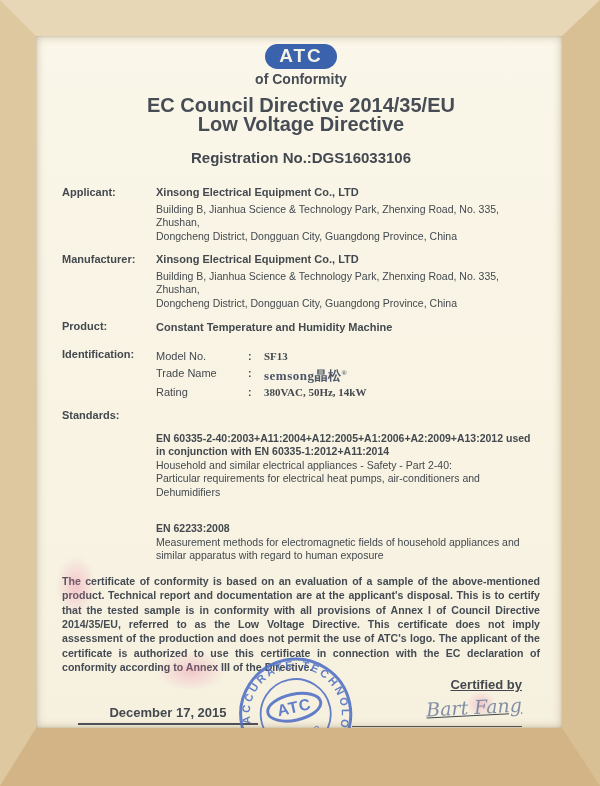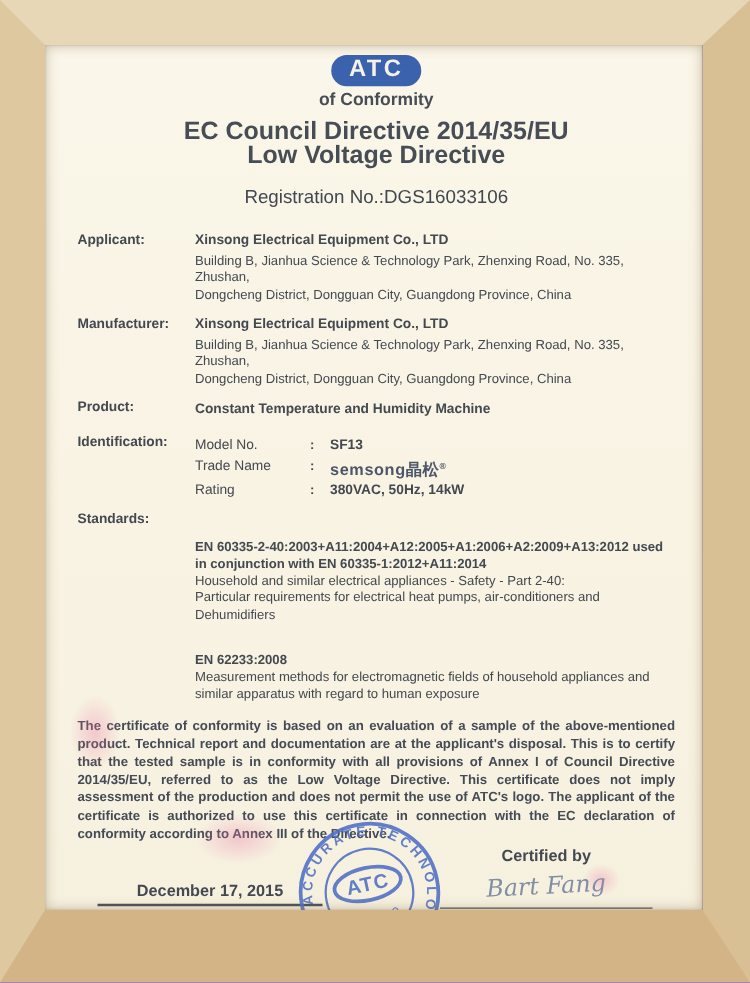--- a/index.html
+++ b/index.html
@@ -8,21 +8,21 @@
     font-family:"Liberation Sans", sans-serif;
     background:#b9a078;
   }
   .frame {
     width:600px; height:786px; box-sizing:border-box;
     border-top:36px solid #e7d7b6;
     border-left:36px solid #ddc8a0;
     border-right:38px solid #d8bf94;
     border-bottom:58px solid #d3b487;
     position:relative;
-    background:#8b5cf6;
+    background:#b91c1c;
   }
   .frame::after { 
     content:""; position:absolute; inset:0; pointer-events:none;
     box-shadow: inset 0 0 10px rgba(140,115,75,.45), inset 0 0 2px rgba(100,80,50,.35);
   }
   .paper {
     position:absolute; inset:0; overflow:hidden;
     background:linear-gradient(180deg,#faf6e9 0%,#f8f3e3 55%,#f6f1df 100%);
     padding:6px 22px 4px 26px; box-sizing:border-box;
     color:#43494f;
@@ -33,42 +33,42 @@
   .logo-pill {
     display:inline-block; margin:2px auto 0; padding:1px 14px 2px;
     border-radius:14px; font-weight:bold; font-size:19px; letter-spacing:2px;
   }
   .title {
     font-weight:bold; font-size:29px; line-height:33px;
     letter-spacing:12px; padding-left:10px; color:#3b4149; margin-top:1px;
   }
   .subtitle { font-weight:bold; font-size:14px; margin-top:2px; color:#474d55; }
   .directive { font-weight:bold; font-size:20px; line-height:19px; margin-top:9px; color:#474d55; }
-  .registration { font-weight:normal; font-size:15px; margin-top:15px; margin-bottom:20px; color:#42484f; }
+  .registration { font-weight:bold; font-size:15px; margin-top:15px; margin-bottom:20px; color:#42484f; }
   .sec { display:grid; grid-template-columns:94px 1fr; margin-top:10px; }
   .sec .lab { font-weight:bold; font-size:11px; }
   .sec .val { font-size:10.5px; line-height:13.5px; }
   .val .name { font-weight:bold; font-size:11px; margin-bottom:3px; }
   .id-row { display:grid; grid-template-columns:92px 16px 1fr; line-height:17px; }
   .id-row .k { font-weight:normal; font-size:11px; }
   .id-row .s { font-weight:bold; }
-  .id-row .v { font-weight:bold; font-size:11px; }
+  .id-row .v { font-weight:bold; font-size:11px;font-family:Liberation Serif, serif; }
   .brand { color:#4c5668; letter-spacing:.5px; }
   .brand sup { font-size:7px; }
   .std-line { margin:0; }
   .std-line.b { font-weight:bold;margin-top:23px; }
   .statement {
     margin-top:11px; font-weight:bold; font-size:10.6px; line-height:14.4px;
     text-align:justify; color:#454b54;
   }
   .bottom { position:relative; height:104px; }
   .date-block { position:absolute; left:16px; top:30px; width:180px; text-align:center; }
   .date-line { font-weight:bold; font-size:13px; border-bottom:2px solid #4a4f56; padding-bottom:3px; }
   .date-cap { font-weight:bold; font-size:12px; margin-top:7px;font-family:Liberation Mono, monospace; }
-  .cert-block { position:absolute; right:18px; top:2px; width:170px; text-align:center; }
+  .cert-block { position:absolute; right:18px; top:2px; width:170px; text-align:right;text-decoration:underline; }
   .cert-cap { font-weight:bold; font-size:13px; }
   .sig {
     font-family:"DejaVu Serif", serif; font-style:italic; font-size:19px;
     color:#828ea5; transform:rotate(-3deg); margin-top:6px; height:26px;
   }
   .sig-line { border-bottom:1.5px solid #4a4f56; margin-top:2px; }
   .seal { position:absolute; left:50%; top:-22px; transform:translateX(-54%) rotate(-12deg); opacity:.88; }
 </style>
 </head>
 <body>

